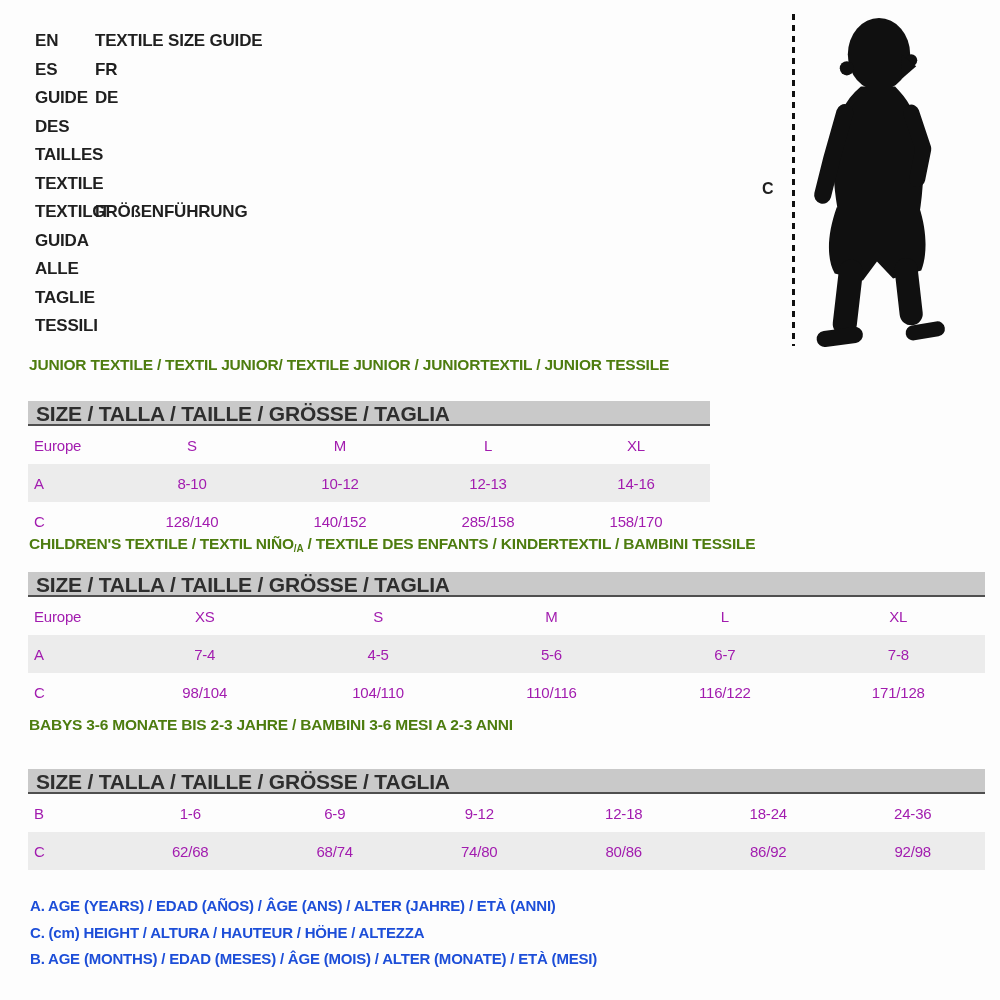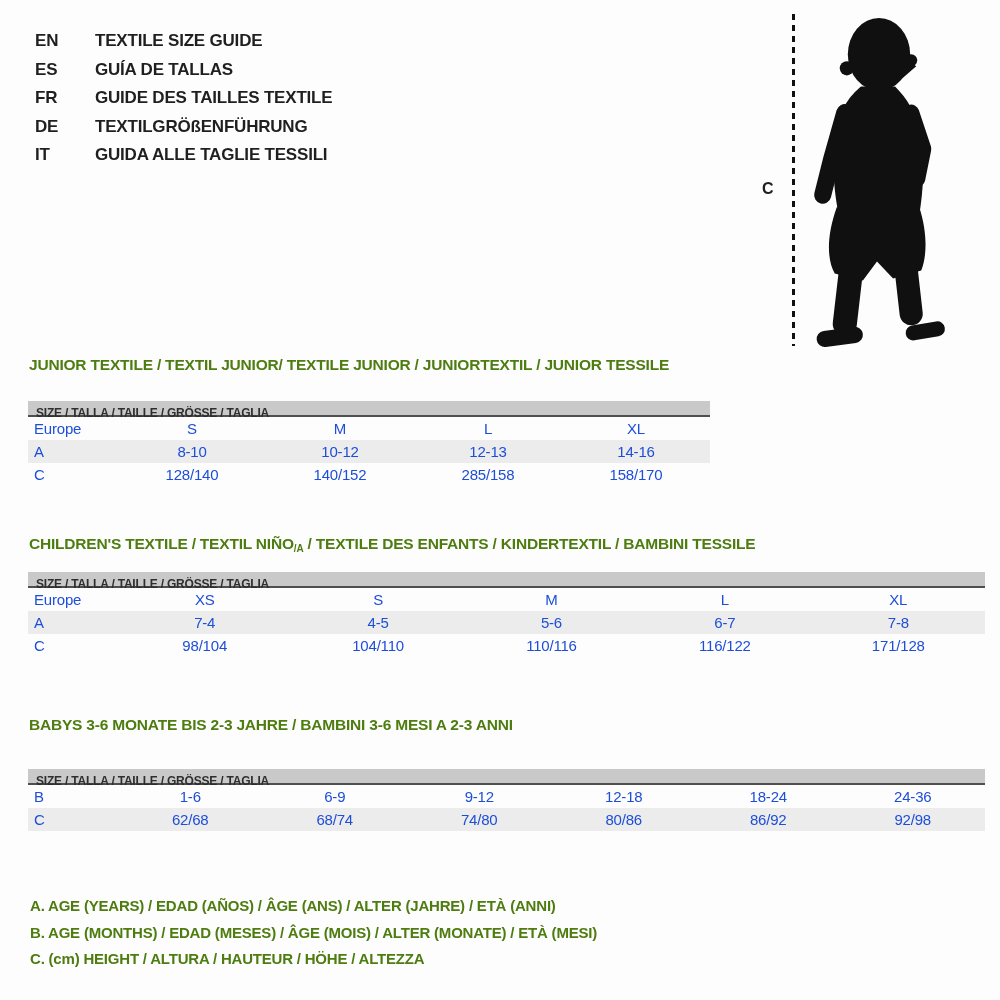--- a/index.html
+++ b/index.html
@@ -25,48 +25,47 @@
   
   .section-title{
     position:absolute;left:29px;font-size:15.5px;font-weight:700;letter-spacing:-0.2px;
     line-height:18px;white-space:nowrap;color:#4d7c0f;
   }
   .section-title.two-line{white-space:normal;line-height:29px;width:800px;}
   .sub-small{font-size:10px;position:relative;top:3px;font-weight:700;}
   
   .size-table{position:absolute;left:28px;}
   .size-header-bar{
-    height:16px;background:var(--bar_bg,#c9c9c9);border-bottom:2px solid var(--bar_border,#4f4f4f);
-    font-size:12px;font-weight:700;color:#2e2e2e;line-height:25px;padding-left:8px;
+    height:25px;background:var(--bar_bg,#c9c9c9);border-bottom:2px solid var(--bar_border,#4f4f4f);
+    font-size:21px;font-weight:700;color:#2e2e2e;line-height:25px;padding-left:8px;
     letter-spacing:-0.2px;box-sizing:border-box;
   }
   table.sizes{border-collapse:collapse;table-layout:fixed;width:100%;}
   table.sizes td{
-    height:23px;padding:0;font-size:15px;text-align:center;vertical-align:middle;
-    color:#1d4ed8;letter-spacing:-0.2px;
+    height:38px;padding:0;font-size:15px;text-align:center;vertical-align:middle;
+    color:#a21caf;letter-spacing:-0.2px;
   }
   table.sizes td.lbl{text-align:left;padding-left:6px;}
   table.sizes tr.shade td{background:var(--row_shade,#ececec);}
   col.label-col{width:90px;}
   
   .footnotes{
     position:absolute;left:30px;top:893px;font-size:15px;font-weight:700;
-    line-height:26.5px;letter-spacing:-0.2px;color:#4d7c0f;
+    line-height:26.5px;letter-spacing:-0.2px;color:#1d4ed8;
   }
 </style>
 </head>
 <body>
 
 <div class="page">
 
   <div class="lang-block">
     <span>EN</span>
     <span>TEXTILE SIZE GUIDE</span>
     <span>ES</span>
-    <span>GUÍA DE TALLAS</span>
     <span>FR</span>
     <span>GUIDE DES TAILLES TEXTILE</span>
     <span>DE</span>
     <span>TEXTILGRÖßENFÜHRUNG</span>
     <span>IT</span>
     <span>GUIDA ALLE TAGLIE TESSILI</span>
   </div>
 
   <div class="height-line"></div>
   <div class="height-label">C</div>
@@ -202,17 +201,17 @@
         <td>80/86</td>
         <td>86/92</td>
         <td>92/98</td>
       </tr>
     </tbody>
       </table>
   </div>
 
   <div class="footnotes">
     <div>A. AGE (YEARS) / EDAD (AÑOS) / ÂGE (ANS) / ALTER (JAHRE) / ETÀ (ANNI)</div>
+    <div>C. (cm) HEIGHT / ALTURA / HAUTEUR / HÖHE / ALTEZZA</div>
     <div>B. AGE (MONTHS) / EDAD (MESES) / ÂGE (MOIS) / ALTER (MONATE) / ETÀ (MESI)</div>
-    <div>C. (cm) HEIGHT / ALTURA / HAUTEUR / HÖHE / ALTEZZA</div>
   </div>
 
 </div>
 
 </body></html>

